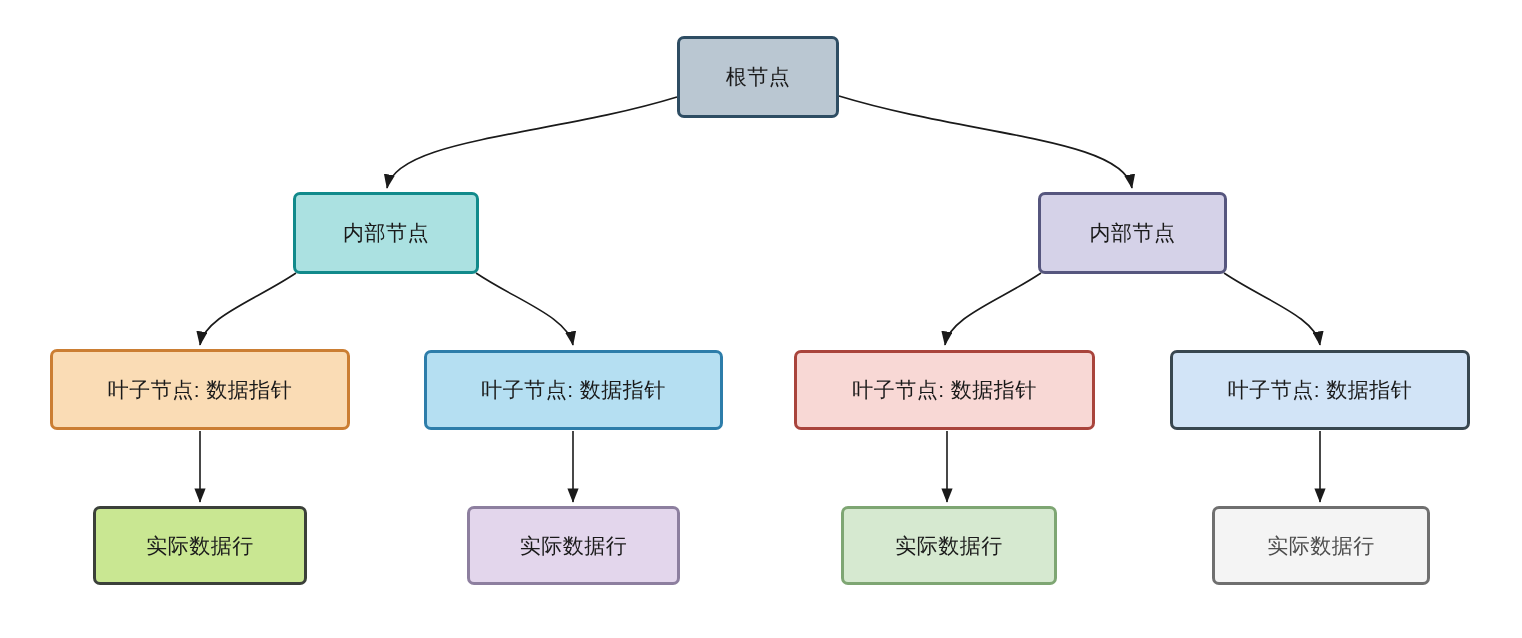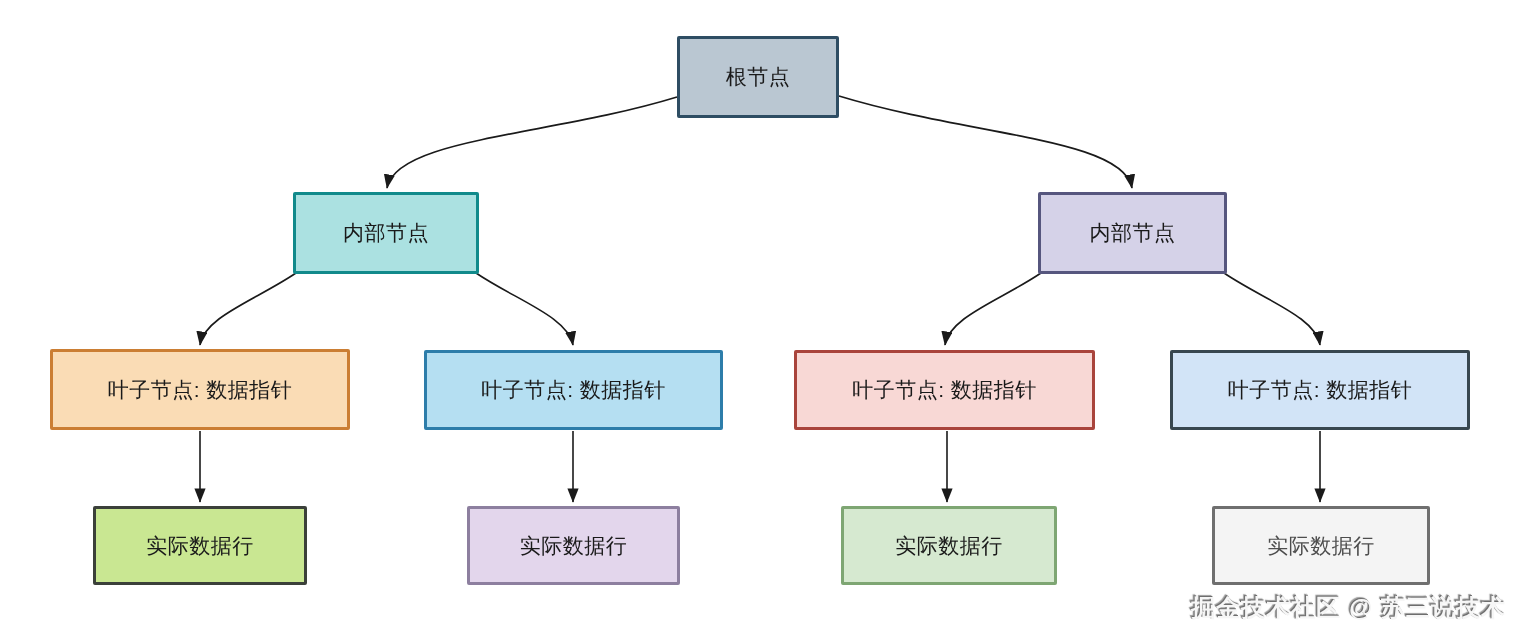--- a/index.html
+++ b/index.html
@@ -25,21 +25,21 @@
     pointer-events: none;
   }
   .edge {
     fill: none;
     stroke-width: 1.6px;
   }
   .node {
     position: absolute;
     box-sizing: border-box;
     border: 3px solid #000;
-    border-radius: 2px;
+    border-radius: 7px;
     display: flex;
     align-items: center;
     justify-content: center;
     font-size: 21px;
     letter-spacing: 0.5px;
     white-space: nowrap;
     color: #1a1a1a;
   }
   .watermark {
     position: absolute;
@@ -97,15 +97,14 @@
   <div class="node" style="left: 1170px; top: 350px; width: 300px; height: 80px; background-color: rgb(210, 228, 247); border-color: rgb(56, 71, 80); color: rgb(26, 26, 26);">叶子节点: 数据指针</div>
 
   <div class="node" style="left: 93px; top: 506px; width: 214px; height: 79px; background-color: rgb(201, 231, 146); border-color: rgb(59, 64, 58); color: rgb(26, 26, 26);">实际数据行</div>
 
   <div class="node" style="left: 467px; top: 506px; width: 213px; height: 79px; background-color: rgb(227, 214, 236); border-color: rgb(141, 127, 159); color: rgb(26, 26, 26);">实际数据行</div>
 
   <div class="node" style="left: 841px; top: 506px; width: 216px; height: 79px; background-color: rgb(214, 233, 208); border-color: rgb(126, 166, 115); color: rgb(26, 26, 26);">实际数据行</div>
 
   <div class="node" style="left: 1212px; top: 506px; width: 218px; height: 79px; background-color: rgb(244, 244, 244); border-color: rgb(111, 111, 111); color: rgb(77, 77, 77);">实际数据行</div>
 
-  <div class="watermark">掘金技术社区 @ 苏三说技术</div>
 
 </div>
 
 </body></html>

